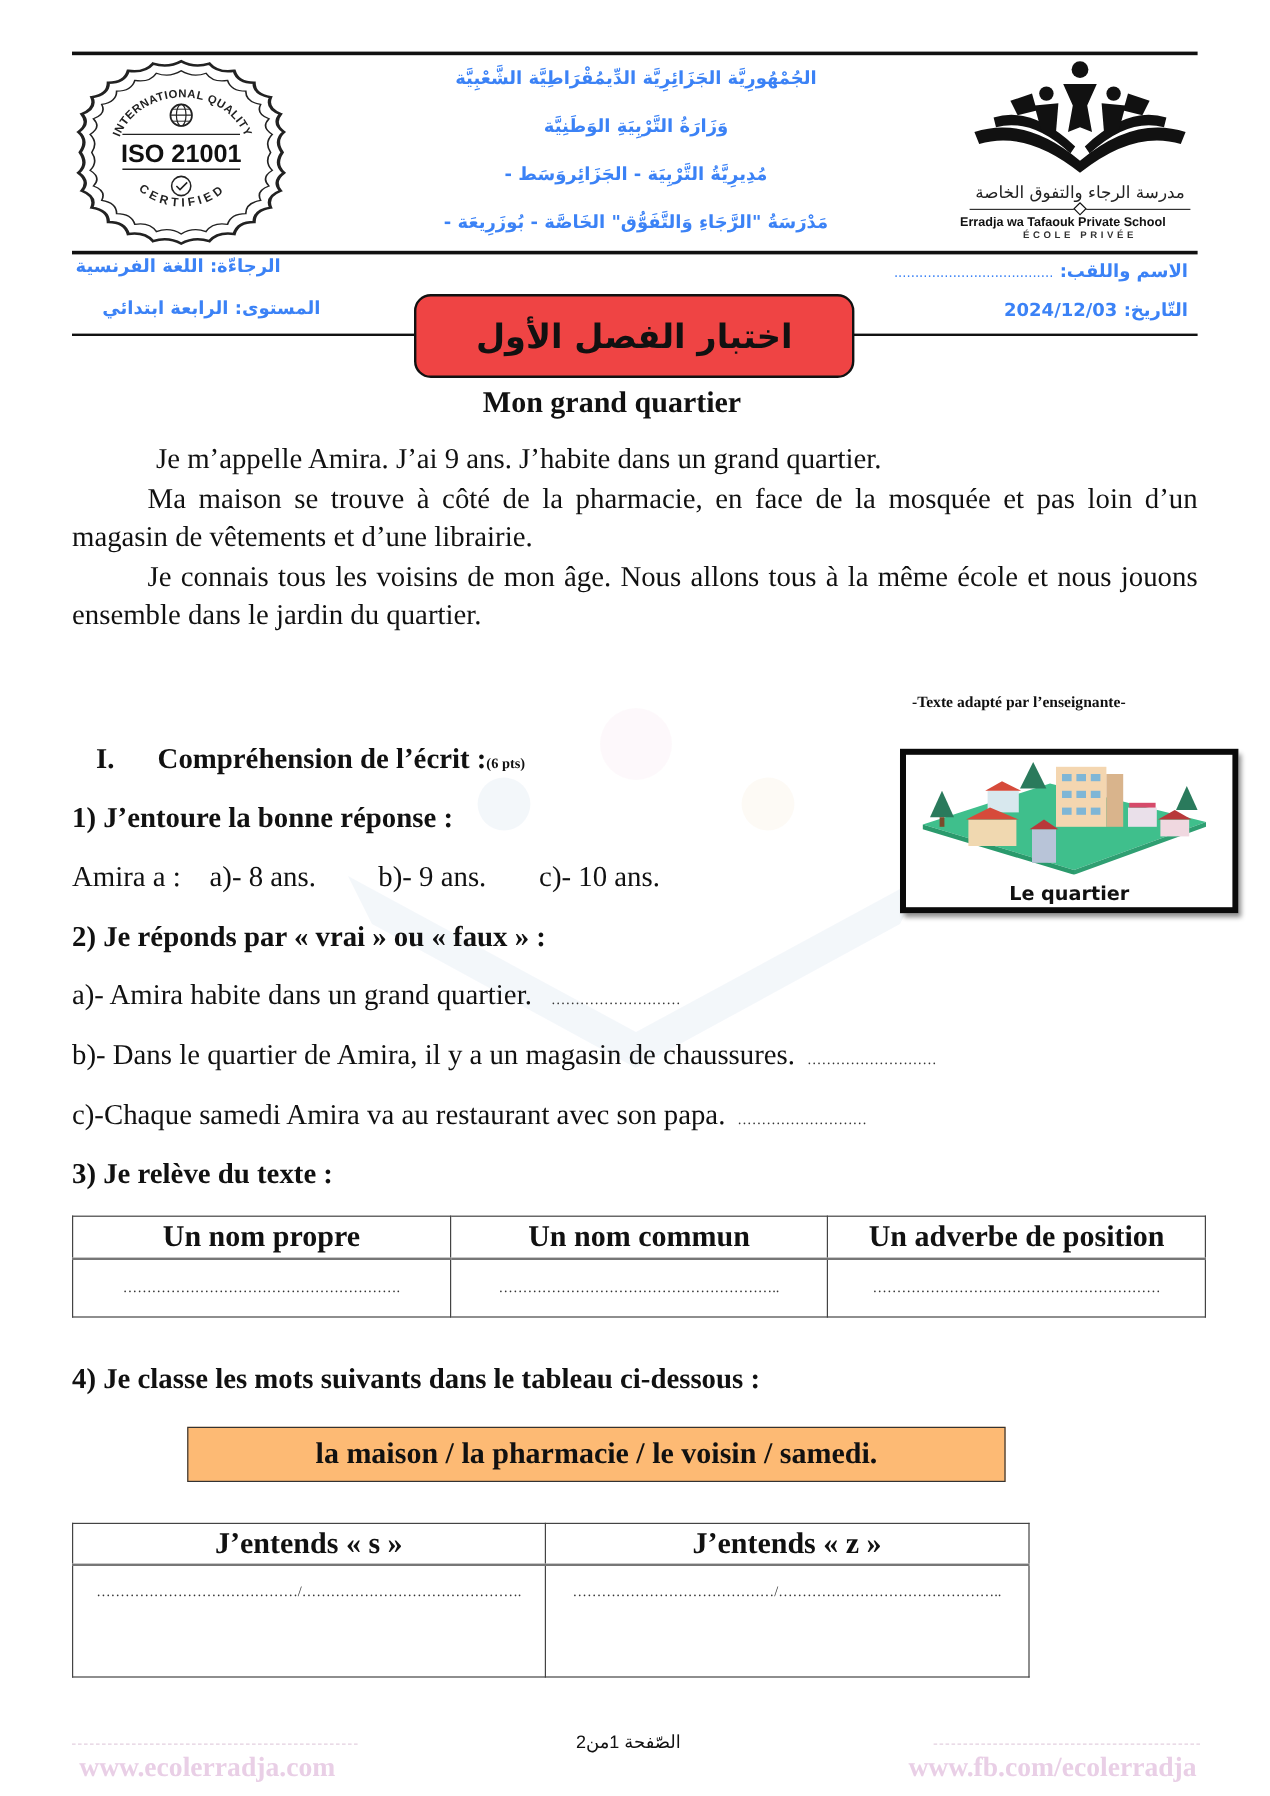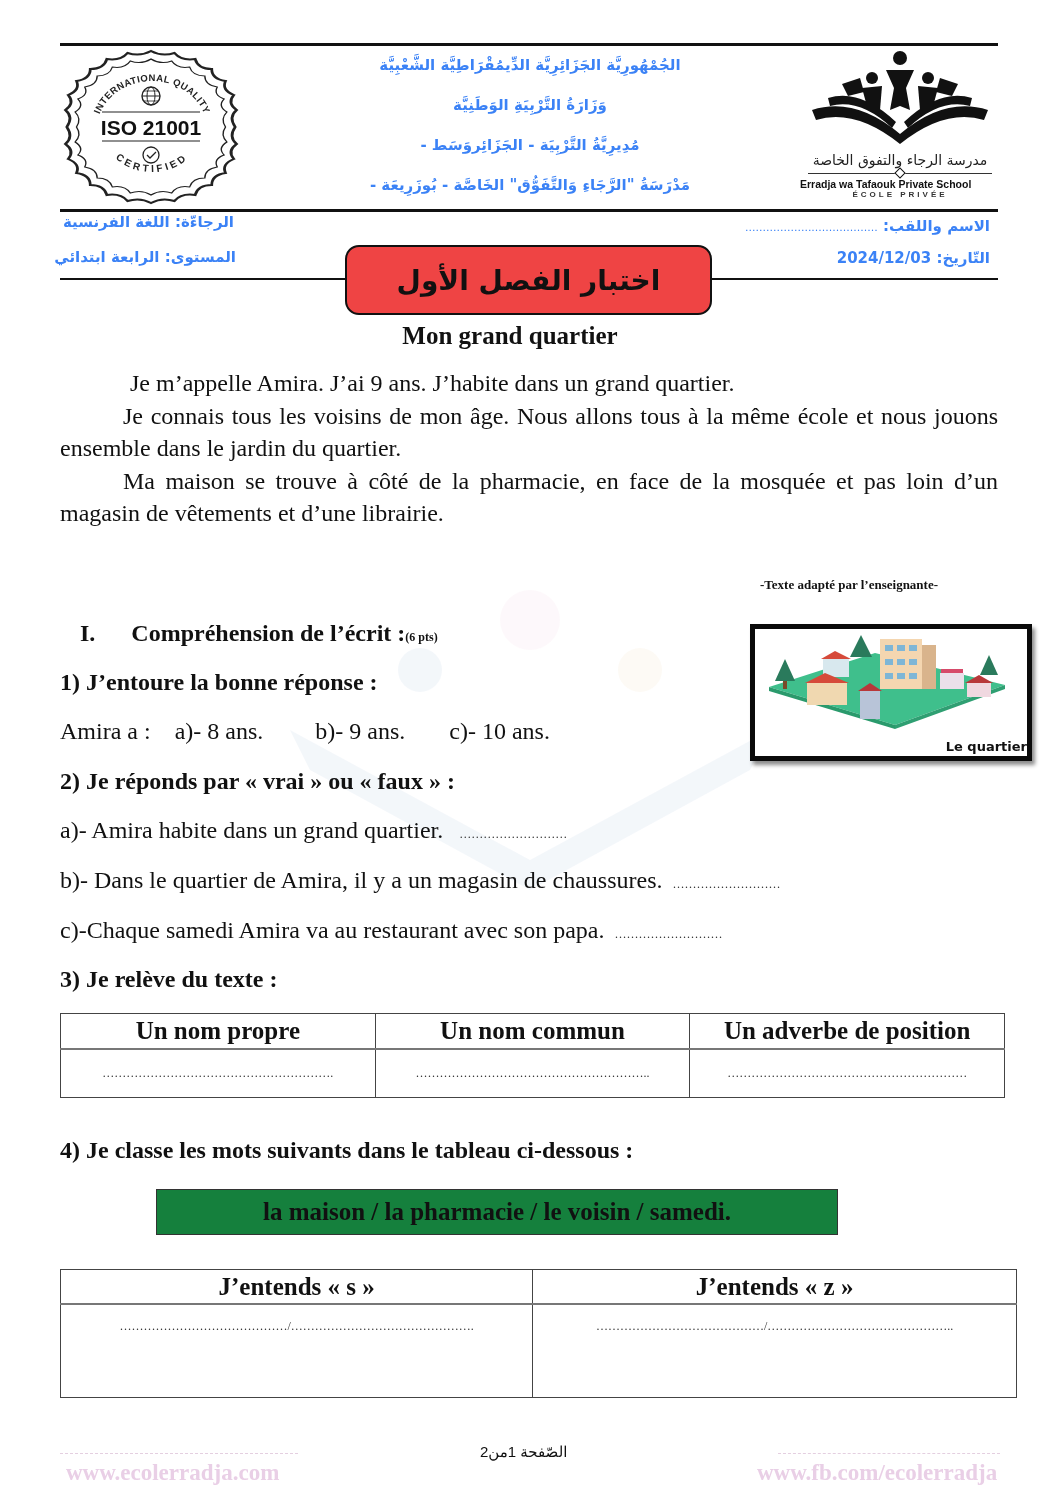--- a/index.html
+++ b/index.html
@@ -38,35 +38,35 @@
     #passage p.first { text-indent: 70px; }
     #source-note { left: 760px; top: 577px; font-size: 13px; font-weight: bold; }
 
     
     .q { font-size: 24px; }
     .qb { font-size: 24px; font-weight: bold; }
     .dots { font-size: 12px; letter-spacing: 0; color: #333; vertical-align: baseline; }
 
     
     #pic { left: 750px; top: 624px; width: 272px; height: 127px; border: 5px solid #0a0a0a; background: #fff; box-shadow: 3px 4px 4px rgba(0,0,0,0.45); }
-    #pic-caption { position: absolute; left: 0; width: 100%; bottom: 2px; text-align: right; font-family: "DejaVu Sans", sans-serif; font-weight: bold; font-size: 13px; }
+    #pic-caption { position: absolute; left: 0; width: 100%; bottom: 2px; text-align: center; font-family: "DejaVu Sans", sans-serif; font-weight: bold; font-size: 16px; }
 
     
     table { border-collapse: collapse; position: absolute; }
     td, th { border: 1.5px solid #444; text-align: center; }
     th { font-weight: bold; font-size: 25px; padding: 0; }
     td { font-size: 12px; color: #333; }
 
     #t3 { left: 60px; top: 1013px; width: 945px; }
     #t3 th { height: 34px; border-bottom: 2px solid #777; }
     #t3 td { height: 45px; vertical-align: middle; }
 
-    #word-box { left: 156px; top: 1189px; width: 680px; height: 44px; background: #15803d; border: 1.5px solid #333; text-align: center; line-height: 44px; font-weight: bold; font-size: 25px; }
-
-    #t4 { left: 60px; top: 1269px; width: 957px; padding-left: 44px; }
+    #word-box { left: 156px; top: 1189px; width: 680px; height: 44px; background: #fdba74; border: 1.5px solid #333; text-align: center; line-height: 44px; font-weight: bold; font-size: 25px; }
+
+    #t4 { left: 60px; top: 1269px; width: 798px; padding-left: 44px; }
     #t4 th { height: 33px; border-bottom: 2px solid #777; }
     #t4 td { height: 77px; vertical-align: top; padding-top: 14px; }
 
     
     .foot-dash { position: absolute; top: 1453px; height: 0; border-top: 1px dashed #e4cfe0; }
     .foot-link { position: absolute; top: 1460px; font-family: "Liberation Serif", serif; font-weight: bold; font-size: 23px; color: #e9cfe6; }
     #page-num { left: 480px; top: 1443px; font-family: Liberation Sans, sans-serif; font-size: 15px; direction: rtl; }
 
     
     #watermark { left: 230px; top: 560px; width: 600px; height: 370px; opacity: 0.06; }
@@ -149,32 +149,32 @@
 
 <div class="abs ar info" style="right:68px; top:217px;">
   <span>الاسم واللقب:</span>
   <span style="font-weight:normal;font-size:11px;">......................................</span>
 </div>
 <div class="abs ar info" style="right:68px; top:249px;">
   <span>التّاريخ:</span>
   <span style="direction:ltr;unicode-bidi:embed;">2024/12/03</span>
 </div>
 <div class="abs ar info" style="right:824px; top:213px;">الرجاءّة: اللغة الفرنسية</div>
-<div class="abs ar info" style="right:822px; top:248px;">المستوى: الرابعة ابتدائي</div>
+<div class="abs ar info" style="right:791px; top:248px;">المستوى: الرابعة ابتدائي</div>
 
 <div id="info-line" class="hline"></div>
 <div id="title-box" class="abs">
   <span>اختبار الفصل الأول</span>
 </div>
 
 <div id="text-title" class="abs">Mon grand quartier</div>
 <div id="passage" class="abs">
   <p class="first">Je m’appelle Amira. J’ai 9 ans. J’habite dans un grand quartier.</p>
+  <p>Ma maison se trouve à côté de la pharmacie, en face de la mosquée et pas loin d’un magasin de vêtements et d’une librairie.</p>
   <p>Je connais tous les voisins de mon âge. Nous allons tous à la même école et nous jouons ensemble dans le jardin du quartier.</p>
-  <p>Ma maison se trouve à côté de la pharmacie, en face de la mosquée et pas loin d’un magasin de vêtements et d’une librairie.</p>
 </div>
 <div id="source-note" class="abs">-Texte adapté par l’enseignante-</div>
 
 <div class="abs qb" style="left:80px; top:620px;">
   <span>I.</span>
   <span style="display:inline-block;width:24px;"></span>
   <span>Compréhension de l’écrit :</span><span style="font-size:12px;">(6 pts)</span>
 </div>
 
 <div id="pic" class="abs">

